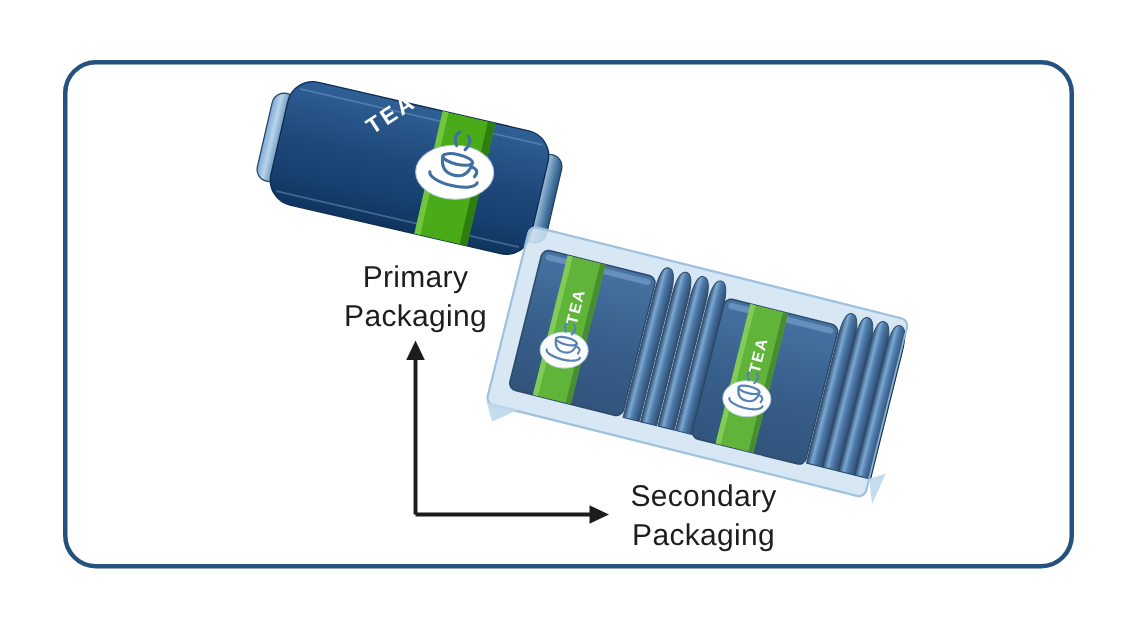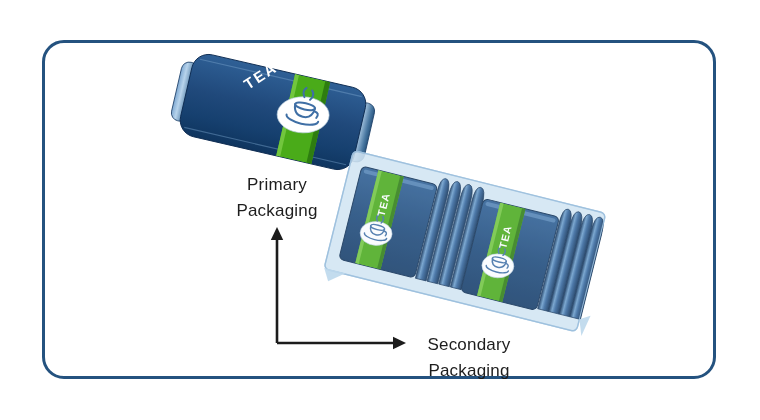--- a/index.html
+++ b/index.html
@@ -11,24 +11,24 @@
     position:absolute;left:42px;top:40px;width:674px;height:339px;
     box-sizing:border-box;border:3px solid #24527f;border-radius:22px;
     background:transparent;
   }
   svg{position:absolute;overflow:visible;display:block;}
   .svg-primary{left:168px;top:44px;width:220px;height:140px;}
   .svg-secondary{left:330px;top:122px;width:300px;height:220px;}
   .svg-axis{left:255px;top:222px;width:175px;height:135px;}
   .pkg-label{
     position:absolute;width:146px;text-align:center;
-    font-size:17px;line-height:26px;color:#1d1d1d;letter-spacing:0.2px;
+    font-size:20px;line-height:26px;color:#1d1d1d;letter-spacing:0.2px;
   }
   .pkg-label.primary{left:204px;top:172px;}
-  .pkg-label.secondary{left:396px;top:332px;}
+  .pkg-label.secondary{left:396px;top:318px;}
   text.tea-text{
     font-family:"Liberation Sans", sans-serif;font-weight:bold;fill:#ffffff;
   }
 </style>
 </head>
 <body>
 
 <div class="canvas">
 
   <div class="frame"></div>

